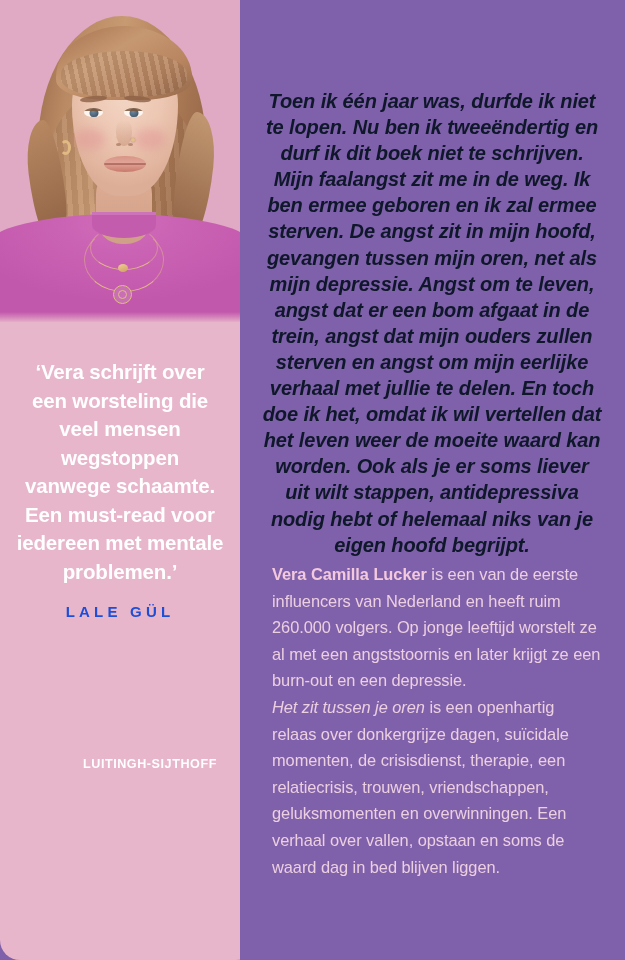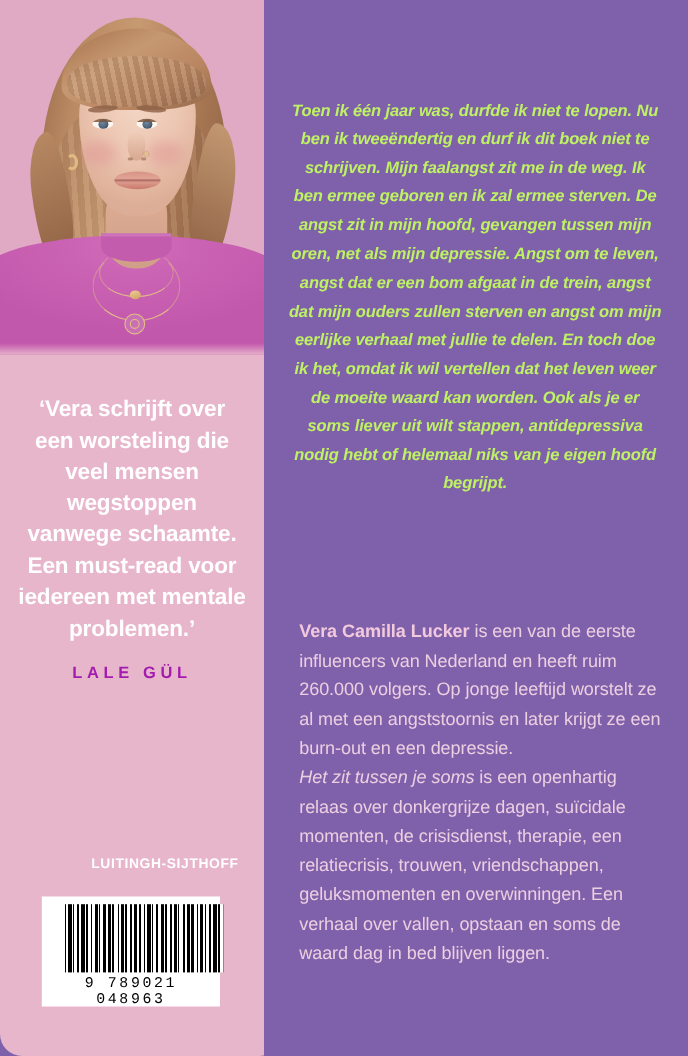--- a/index.html
+++ b/index.html
@@ -261,28 +261,28 @@
     font-size:20.5px;
     line-height:28.5px;
     font-weight:bold;
     color:#ffffff;
     letter-spacing:-.15px;
   }
   #quote-attrib{
     margin-top:17px;
     font-size:15px;
     font-weight:bold;
-    color:#a21caf;
+    color:#1d4ed8;
     letter-spacing:4.2px;
   }
 
   
   #publisher{
     position:absolute;
-    left:47px; top:778px;
+    left:47px; top:757px;
     font-size:12.6px;
     font-weight:bold;
     color:#ffffff;
     letter-spacing:.55px;
     padding-left:36px;
   }
 
   
   #barcode-box{
     position:absolute;
@@ -320,25 +320,25 @@
     left:240px; top:0;
     width:385px; height:960px;
     background:#7f60aa;
   }
 
   #blurb{
     position:absolute;
     left:22px; top:88px;
     width:340px;
     text-align:center;
-    font-size:15px;
+    font-size:20px;
     line-height:26.1px;
     font-weight:bold;
     font-style:italic;
-    color:#bef264;
+    color:#0f172a;
     letter-spacing:-.1px;
   }
 
   #bio{
     position:absolute;
     left:32px; top:561px;
     width:330px;
     font-size:16.4px;
     line-height:26.6px;
     color:#eccfe0;
@@ -389,31 +389,27 @@
       <div class="photo-fade"></div>
     </div>
 
     <div id="quote-block">
       <div id="quote-text">‘Vera schrijft over een worsteling die veel mensen wegstoppen vanwege schaamte. Een must-read voor iedereen met mentale problemen.’</div>
       <div id="quote-attrib">LALE GÜL</div>
     </div>
 
     <div id="publisher">LUITINGH-SIJTHOFF</div>
 
-    <div id="barcode-box">
-      <div id="barcode-bars"></div>
-      <div id="barcode-digits">9 789021 048963</div>
-    </div>
 
   </div>
 
   <div id="right-col">
 
     <div id="blurb">Toen ik één jaar was, durfde ik niet te lopen. Nu ben ik tweeëndertig en durf ik dit boek niet te schrijven. Mijn faalangst zit me in de weg. Ik ben ermee geboren en ik zal ermee sterven. De angst zit in mijn hoofd, gevangen tussen mijn oren, net als mijn depressie. Angst om te leven, angst dat er een bom afgaat in de trein, angst dat mijn ouders zullen sterven en angst om mijn eerlijke verhaal met jullie te delen. En toch doe ik het, omdat ik wil vertellen dat het leven weer de moeite waard kan worden. Ook als je er soms liever uit wilt stappen, antidepressiva nodig hebt of helemaal niks van je eigen hoofd begrijpt.</div>
 
     <div id="bio">
       <b>Vera Camilla Lucker</b><span> is een van de eerste influencers van Nederland en heeft ruim 260.000 volgers. Op jonge leeftijd worstelt ze al met een angststoornis en later krijgt ze een burn-out en een depressie.</span><br>
-      <i>Het zit tussen je soms</i><span> is een openhartig relaas over donkergrijze dagen, suïcidale momenten, de crisisdienst, therapie, een relatiecrisis, trouwen, vriendschappen, geluksmomenten en overwinningen. Een verhaal over vallen, opstaan en soms de waard dag in bed blijven liggen.</span>
+      <i>Het zit tussen je oren</i><span> is een openhartig relaas over donkergrijze dagen, suïcidale momenten, de crisisdienst, therapie, een relatiecrisis, trouwen, vriendschappen, geluksmomenten en overwinningen. Een verhaal over vallen, opstaan en soms de waard dag in bed blijven liggen.</span>
     </div>
 
   </div>
 
 </div>
 
 </body></html>

